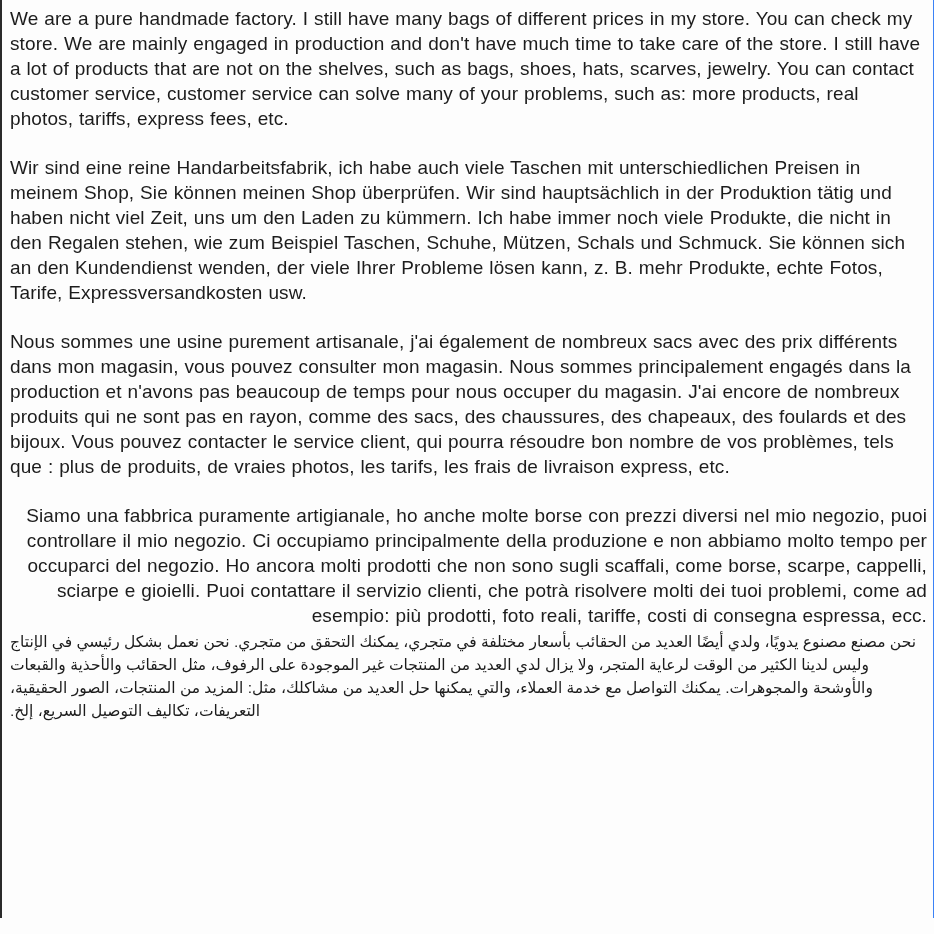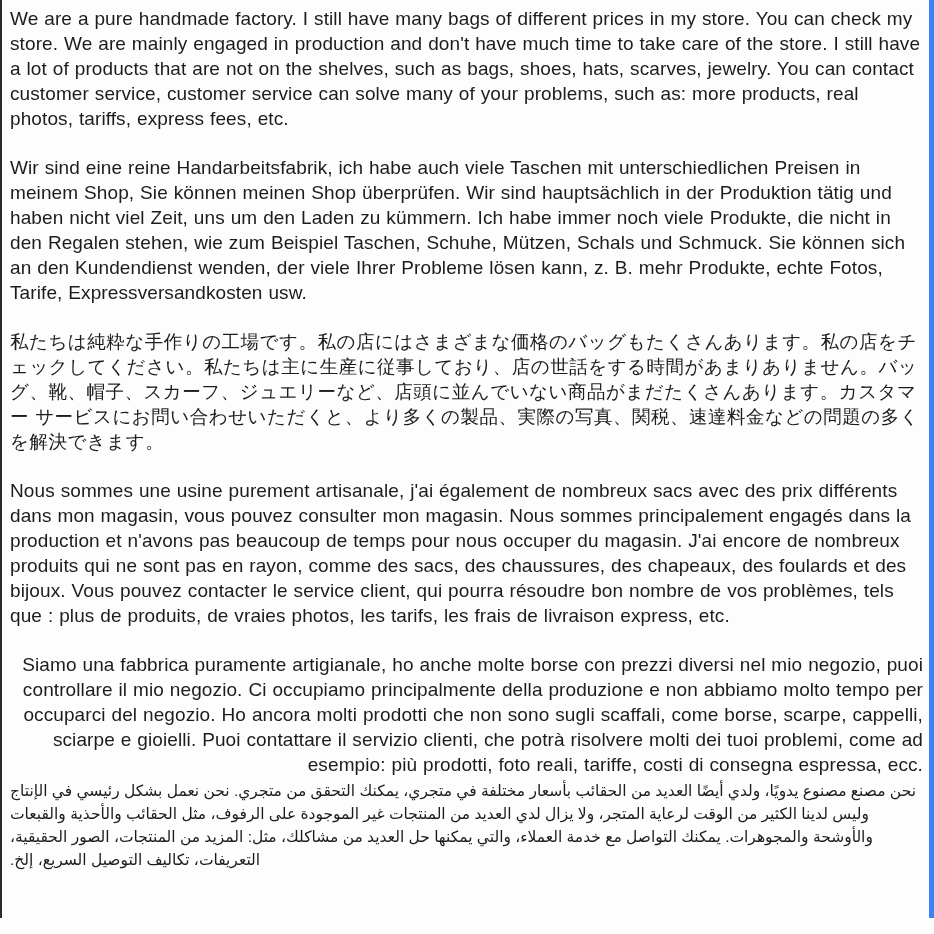--- a/index.html
+++ b/index.html
@@ -8,21 +8,21 @@
     background: #fdfdfd;
     font-family: "Liberation Sans", "DejaVu Sans", sans-serif;
     color: #1c1c1c;
     overflow: hidden;
   }
   .text-block {
     width: 934px;
     height: 918px;
     padding: 6px 6px 4px 8px;
     border-left: 2px solid #2b2b2b;
-    border-right: 5px solid #3b82f6;
+    border-right: 1px solid #3b82f6;
     background: #fdfdfd;
   }
   p.para {
     font-size: 19px;
     line-height: 25px;
     letter-spacing: 0.1px;
     margin: 0 0 24px 0;
     text-align: left;
     word-spacing: 0.5px;
   }
@@ -45,20 +45,19 @@
   }
 </style>
 </head>
 <body>
 
 <div class="text-block">
   <p class="para para-en" lang="en">We are a pure handmade factory. I still have many bags of different prices in my store. You can check my store. We are mainly engaged in production and don't have much time to take care of the store. I still have a lot of products that are not on the shelves, such as bags, shoes, hats, scarves, jewelry. You can contact customer service, customer service can solve many of your problems, such as: more products, real photos, tariffs, express fees, etc.</p>
 
   <p class="para para-de" lang="de">Wir sind eine reine Handarbeitsfabrik, ich habe auch viele Taschen mit unterschiedlichen Preisen in meinem Shop, Sie können meinen Shop überprüfen. Wir sind hauptsächlich in der Produktion tätig und haben nicht viel Zeit, uns um den Laden zu kümmern. Ich habe immer noch viele Produkte, die nicht in den Regalen stehen, wie zum Beispiel Taschen, Schuhe, Mützen, Schals und Schmuck. Sie können sich an den Kundendienst wenden, der viele Ihrer Probleme lösen kann, z. B. mehr Produkte, echte Fotos, Tarife, Expressversandkosten usw.</p>
 
-  <p class="para para-ja" lang="ja">私たちは純粋な手作りの工場です。私の店にはさまざまな価格のバッグもたくさんあります。私の店をチェックしてください。私たちは主に生産に従事しており、店の世話をする時間があまりありません。バッグ、靴、帽子、スカーフ、ジュエリーなど、店頭に並んでいない商品がまだたくさんあります。カスタマー サービスにお問い合わせいただくと、より多くの製品、実際の写真、関税、速達料金などの問題の多くを解決できます。</p>
 
   <p class="para para-fr" lang="fr">Nous sommes une usine purement artisanale, j'ai également de nombreux sacs avec des prix différents dans mon magasin, vous pouvez consulter mon magasin. Nous sommes principalement engagés dans la production et n'avons pas beaucoup de temps pour nous occuper du magasin. J'ai encore de nombreux produits qui ne sont pas en rayon, comme des sacs, des chaussures, des chapeaux, des foulards et des bijoux. Vous pouvez contacter le service client, qui pourra résoudre bon nombre de vos problèmes, tels que : plus de produits, de vraies photos, les tarifs, les frais de livraison express, etc.</p>
 
   <p class="para para-it" lang="it">Siamo una fabbrica puramente artigianale, ho anche molte borse con prezzi diversi nel mio negozio, puoi controllare il mio negozio. Ci occupiamo principalmente della produzione e non abbiamo molto tempo per occuparci del negozio. Ho ancora molti prodotti che non sono sugli scaffali, come borse, scarpe, cappelli, sciarpe e gioielli. Puoi contattare il servizio clienti, che potrà risolvere molti dei tuoi problemi, come ad esempio: più prodotti, foto reali, tariffe, costi di consegna espressa, ecc.</p>
 
   <p class="para para-ar" lang="ar">نحن مصنع مصنوع يدويًا، ولدي أيضًا العديد من الحقائب بأسعار مختلفة في متجري، يمكنك التحقق من متجري. نحن نعمل بشكل رئيسي في الإنتاج وليس لدينا الكثير من الوقت لرعاية المتجر، ولا يزال لدي العديد من المنتجات غير الموجودة على الرفوف، مثل الحقائب والأحذية والقبعات والأوشحة والمجوهرات. يمكنك التواصل مع خدمة العملاء، والتي يمكنها حل العديد من مشاكلك، مثل: المزيد من المنتجات، الصور الحقيقية، التعريفات، تكاليف التوصيل السريع، إلخ.</p>
 </div>
 
 </body></html>

